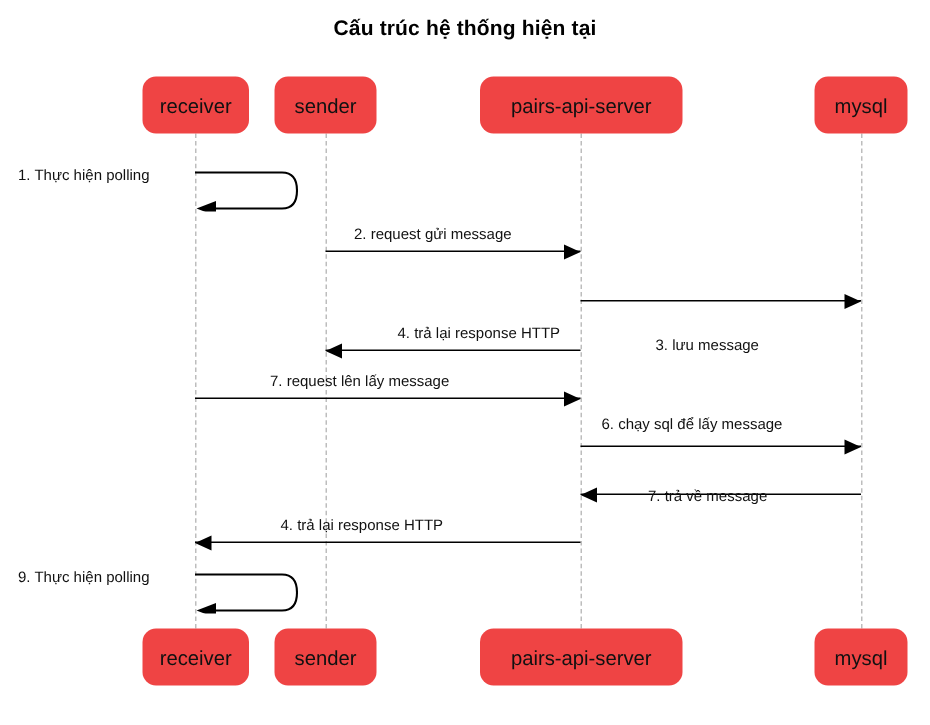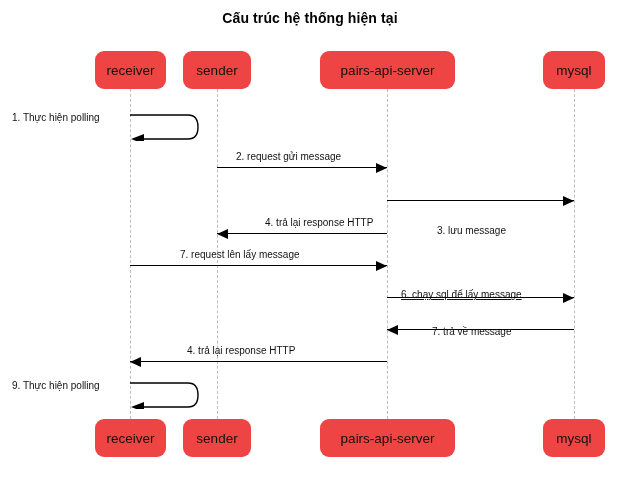--- a/index.html
+++ b/index.html
@@ -119,21 +119,21 @@
         <div class="msg-label" style="left: 229px; top: 216px; margin-left: 36px;">4. trả lại response HTTP</div>
       </div>
       <div>
         <div class="msg-line" style="left: 130px; top: 265px; width: 257px;"></div>
         <div class="arrow-head arrow-right" style="top: 261px; left: 376px;"></div>
         <div class="msg-label" style="left: 180px; top: 248px;">7. request lên lấy message</div>
       </div>
       <div>
         <div class="msg-line" style="left: 387px; top: 297px; width: 187px;"></div>
         <div class="arrow-head arrow-right" style="top: 293px; left: 563px;"></div>
-        <div class="msg-label" style="left: 401px; top: 288px; text-decoration: underline;">6. chạy sql để lấy message</div>
+        <div class="msg-label" style="left: 401px; top: 277px;">6. chạy sql để lấy message</div>
       </div>
       <div>
         <div class="msg-line" style="left: 387px; top: 329px; width: 187px;"></div>
         <div class="arrow-head arrow-left" style="top: 325px; left: 387px;"></div>
         <div class="msg-label" style="left: 432px; top: 312px; margin-top: 13px;">7. trả về message</div>
       </div>
       <div>
         <div class="msg-line" style="left: 130px; top: 361px; width: 257px;"></div>
         <div class="arrow-head arrow-left" style="top: 357px; left: 130px;"></div>
         <div class="msg-label" style="left: 187px; top: 344px;">4. trả lại response HTTP</div>

